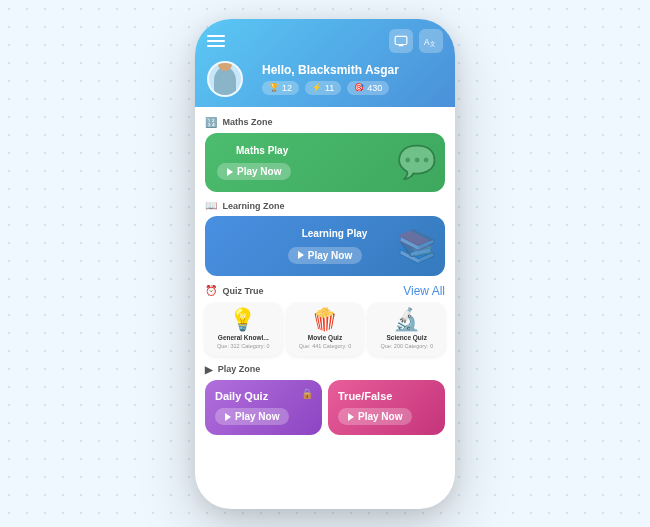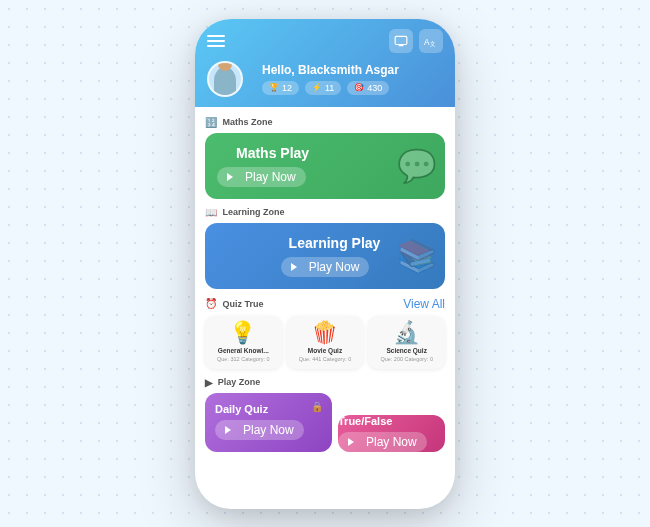--- a/index.html
+++ b/index.html
@@ -173,35 +173,35 @@
       border-radius: 12px;
       padding: 12px;
       margin-bottom: 8px;
       position: relative;
       overflow: hidden;
       cursor: pointer;
       text-align: center;
     }
     .card-title {
       color: #fff;
-      font-size: 14px;
+      font-size: 10px;
       font-weight: 700;
       margin-bottom: 6px;
       padding-left: 19px;
     }
     .play-btn {
       display: inline-flex;
       align-items: center;
-      gap: 12px;
+      gap: 4px;
       background: rgba(255,255,255,0.25);
       border-radius: 20px;
       padding: 3px 10px;
       color: #fff;
-      font-size: 12px;
-      font-weight: 400;
+      font-size: 10px;
+      font-weight: 700;
       cursor: pointer;
     }
     .play-triangle {
       width: 0;
       height: 0;
       border-top: 4px solid transparent;
       border-bottom: 4px solid transparent;
       border-left: 6px solid #fff;
     }
     .card-decoration {
@@ -271,25 +271,24 @@
       border-radius: 12px;
       padding: 10px;
       position: relative;
       overflow: hidden;
       cursor: pointer;
     }
     .card-pink {
       flex: 1;
       background: linear-gradient(135deg, #e85d9a, #c4357a);
       border-radius: 12px;
-      padding: 0;
-      position: relative;
-      overflow: hidden;
-      cursor: pointer;
-      margin-top: 22px;
+      padding: 10px;
+      position: relative;
+      overflow: hidden;
+      cursor: pointer;
     }
     .card-small-title {
       color: #fff;
       font-size: 11px;
       font-weight: 700;
       margin-bottom: 5px;
     }
     .lock-icon {
       position: absolute;
       right: 8px;

